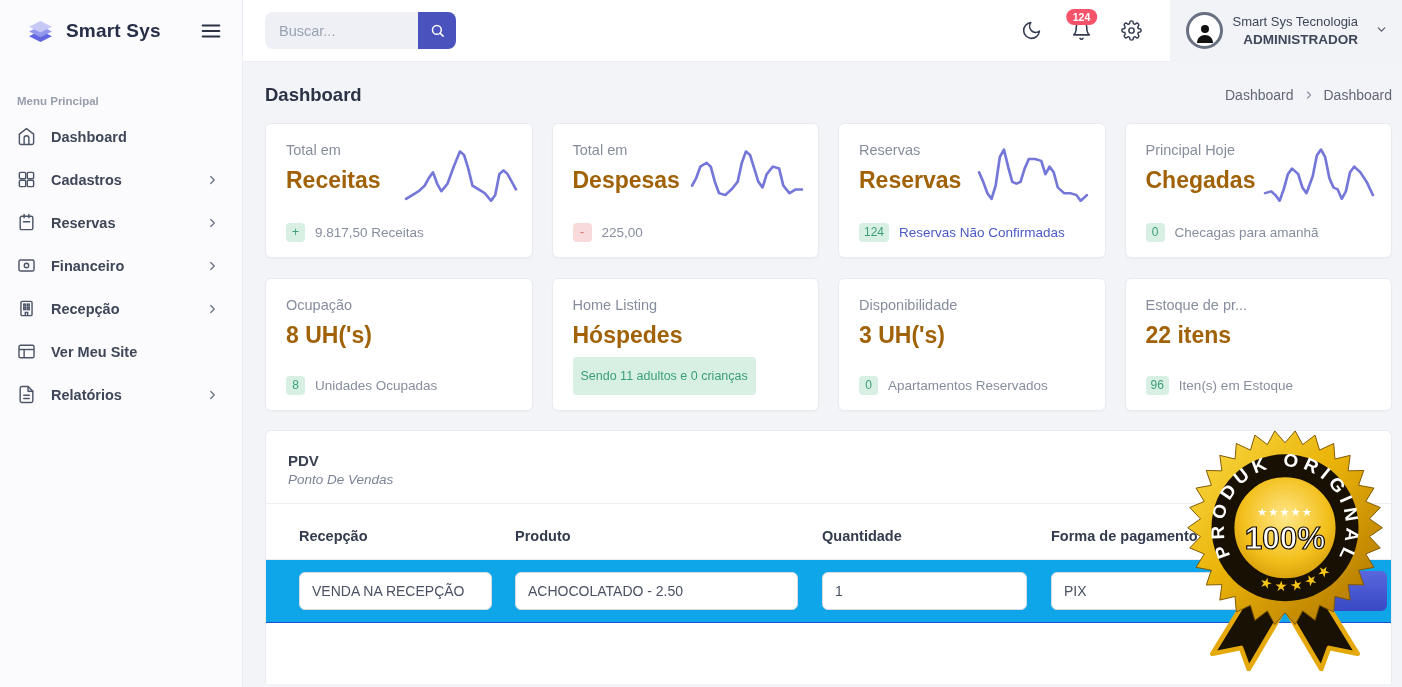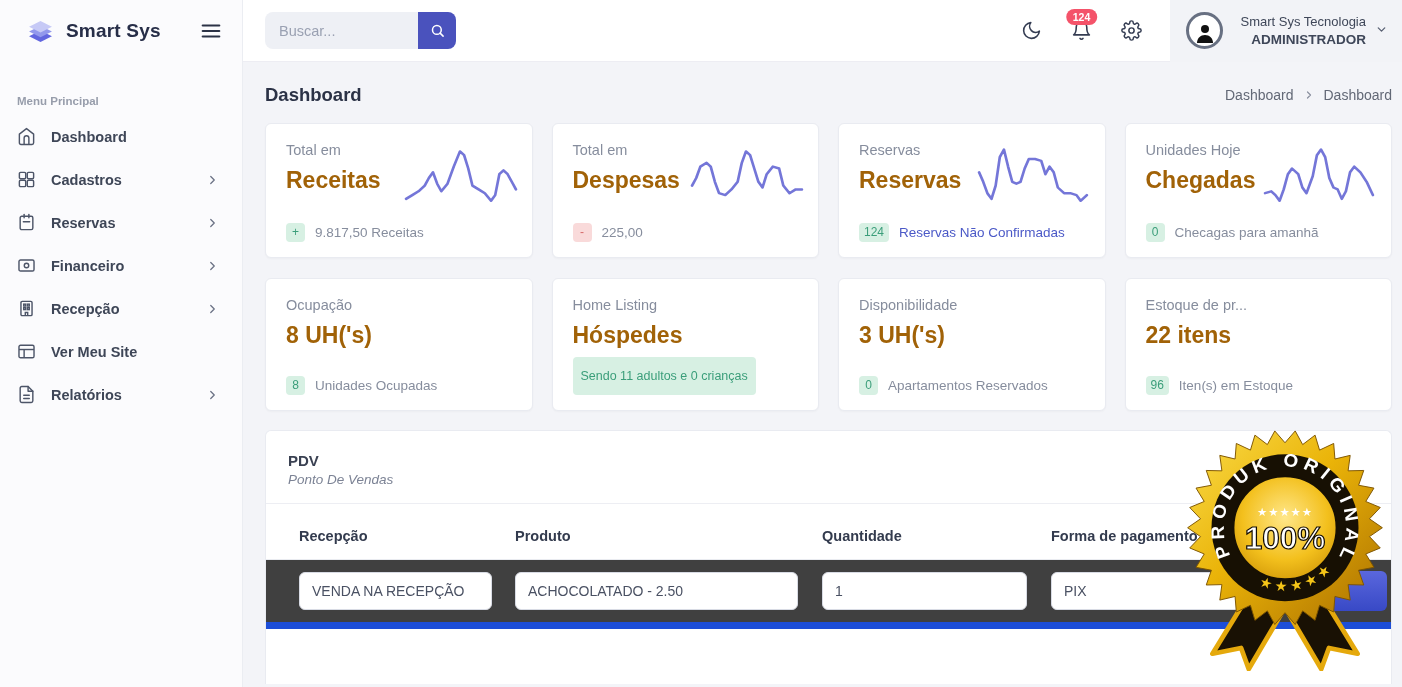--- a/index.html
+++ b/index.html
@@ -36,21 +36,21 @@
   .search-btn { width:38px; height:37px; background:var(--accent,#4a52bd); border:none; border-radius:0 8px 8px 0;
     display:flex; align-items:center; justify-content:center; cursor:pointer; }
   .search-btn svg { width:15px; height:15px; stroke:#fff; }
   .top-icons { margin-left:auto; display:flex; align-items:center; gap:29px; margin-right:28px; }
   .icon-btn { cursor:pointer; display:flex; position:relative; }
   .icon-btn svg { width:21px; height:21px; stroke:#343c52; }
   .notif-badge { position:absolute; top:-11px; left:50%; transform:translateX(-50%);
     background:var(--notification,#f4536a); color:#fff; font-size:10.5px; font-weight:bold;
     padding:2px 7px; border-radius:9px; line-height:12px; }
   .user { width:232px; flex:0 0 232px; height:62px; background:#f2f3f7; display:flex; align-items:center;
-    padding:0 14px 0 16px; cursor:pointer; }
+    padding:0 14px 0 16px; cursor:pointer;gap:8px; }
   .avatar { width:37px; height:37px; border-radius:50%; border:3px solid #687082; background:#fff;
     display:flex; align-items:center; justify-content:center; overflow:hidden; flex:0 0 37px; }
   .avatar svg { width:24px; height:24px; margin-top:4px; }
   .user-text { flex:1; text-align:right; margin-right:9px; }
   .user-company { font-size:13px; color:#3f4759; }
   .user-role { font-size:13.5px; font-weight:bold; color:#3f4759; margin-top:3px; }
   .user-chev svg { width:13px; height:13px; stroke:#596073; }
 
   
   .content { padding:14px 10px 0 22px; flex:1; }
@@ -77,21 +77,21 @@
     font-size:12.5px; padding:12px 8px; border-radius:4px; }
 
   
   .pdv { margin-top:19px; background:#fff; border:1px solid #e9ebf1; border-radius:6px 6px 0 0;
     border-bottom:none; min-height:254px; position:relative; }
   .pdv-head { padding:21px 22px 16px; border-bottom:1px solid #edeef3; }
   .pdv-title { font-size:15px; font-weight:bold; color:#3a4152; }
   .pdv-sub { font-size:13.5px; color:#7c8395; margin-top:3px;font-style:italic; }
   .pdv-cols, .pdv-row { display:grid; grid-template-columns:216px 307px 229px 1fr; align-items:center; }
   .pdv-cols { padding:24px 0 0 33px; font-size:14.5px; font-weight:bold; color:#333b4e; }
-  .pdv-row { margin-top:15px; background:#404040; border-top:1px solid #e9ebf0; border-bottom:7px solid #1d4ed8;
+  .pdv-row { margin-top:15px; background:#0ea5e9; border-top:1px solid #e9ebf0; border-bottom:1px solid #1d4ed8;
     padding:11px 0 11px 33px; }
   .fld { height:38px; background:#fff; border:1px solid #d8dbe4; border-radius:6px; padding:0 12px;
     font-size:14px; color:#4a5163; font-family:inherit; outline:none; }
   .fld.w1{width:193px} .fld.w2{width:283px} .fld.w3{width:205px} .fld.w4{width:191px}
   .pay-cell { display:flex; align-items:center; }
   .submit-btn { width:115px; height:40px; margin-left:30px; border:none; border-radius:6px; cursor:pointer;
     background:linear-gradient(180deg,#5a67dd,#3849c6); }
 
   
   .seal-wrap { position:absolute; left:1180px; top:415px; width:210px; height:256px; z-index:50; pointer-events:none; }
@@ -309,21 +309,21 @@
           <div class="title">Reservas</div>
           <svg class="spark" viewBox="0 0 110 80" preserveAspectRatio="none">
               <polyline points="2,34 6,44 10,56 14,62 18,48 22,18 26,10 30,28 34,44 38,46 42,44 46,30 50,20 56,20 62,22 66,36 70,28 74,34 78,50 84,56 90,56 96,58 100,64 106,58"></polyline>
             </svg>
           <div class="foot">
             <span class="badge">124</span>
             <span class="link">Reservas Não Confirmadas</span>
           </div>
         </div>
         <div class="card">
-          <div class="lbl">Unidades Hoje</div>
+          <div class="lbl">Principal Hoje</div>
           <div class="title">Chegadas</div>
           <svg class="spark" viewBox="0 0 110 80" preserveAspectRatio="none">
               <polyline points="2,56 8,54 12,58 16,64 20,52 24,36 28,30 34,36 38,50 42,56 48,38 52,16 56,10 60,18 64,40 68,50 72,52 76,62 80,54 84,34 88,28 94,34 100,44 106,58"></polyline>
             </svg>
           <div class="foot">
             <span class="badge">0</span>
             <span>Checagas para amanhã</span>
           </div>
         </div>
 

